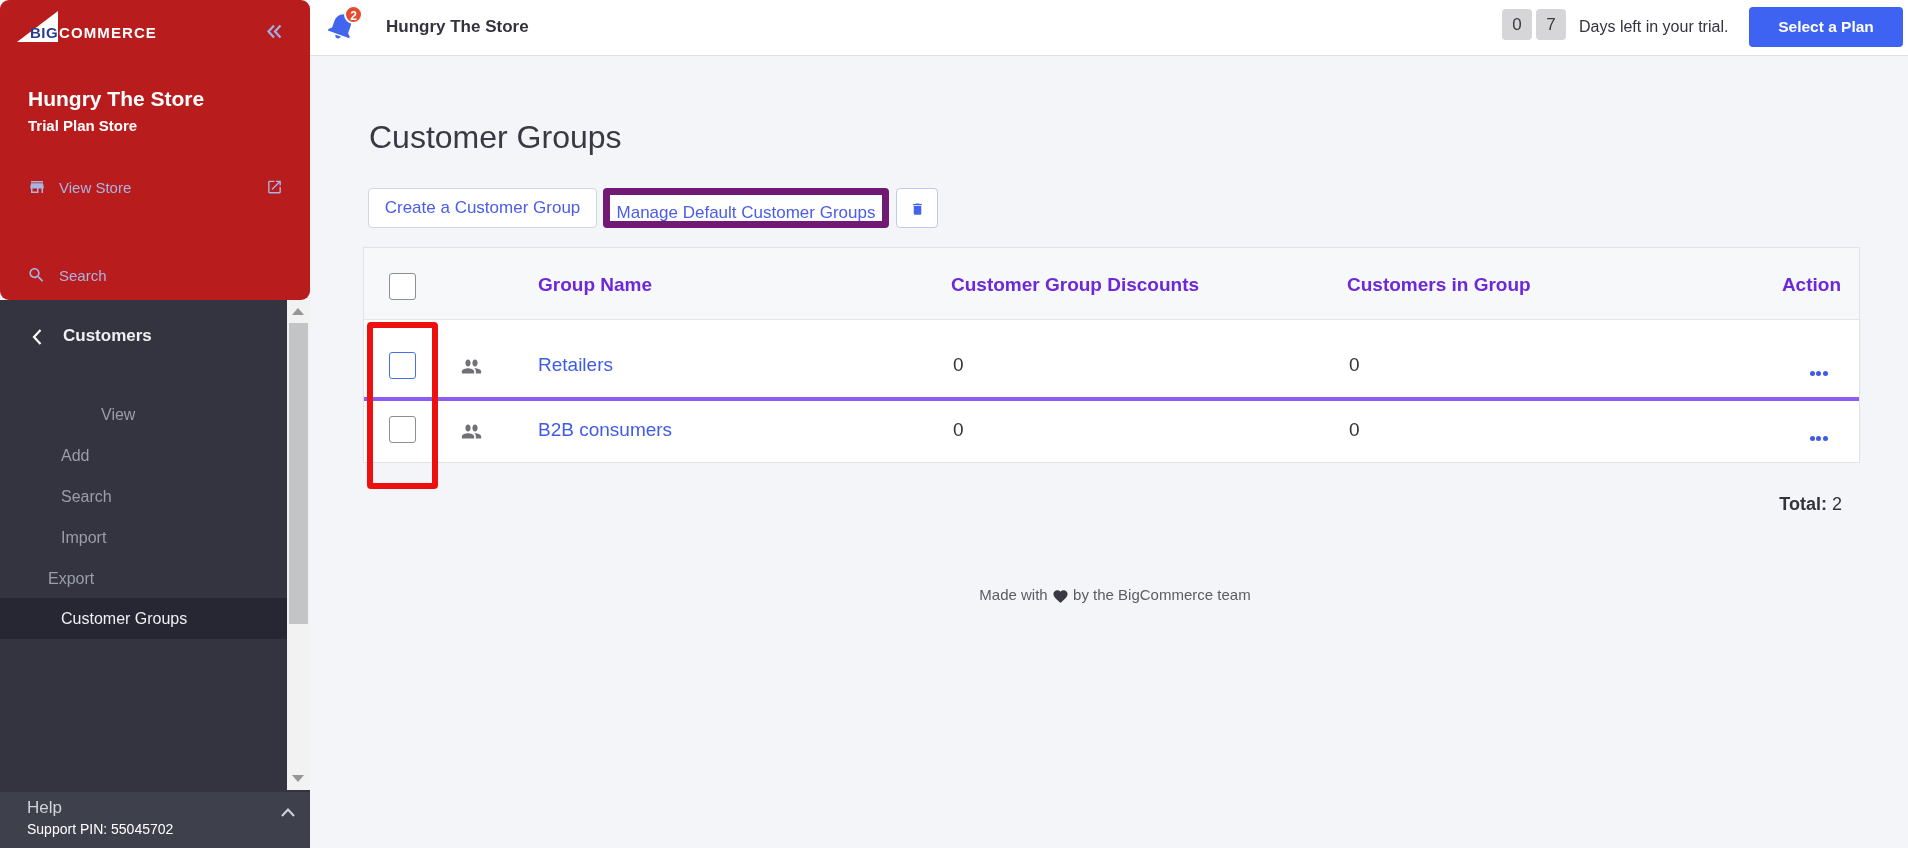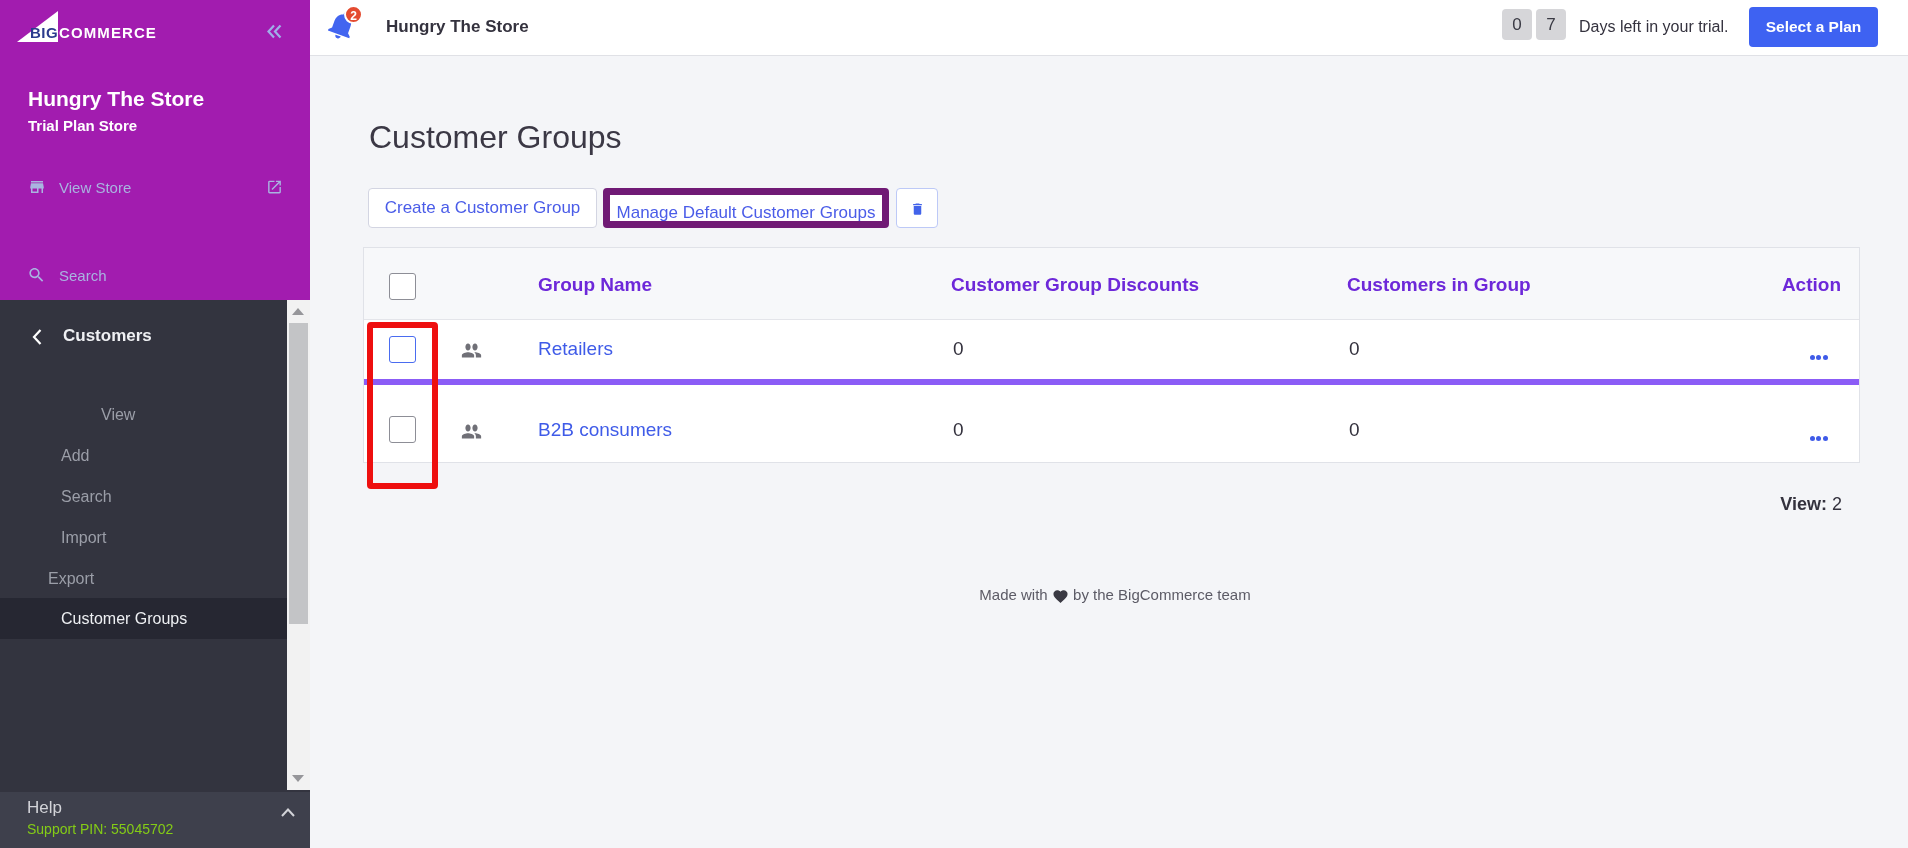--- a/index.html
+++ b/index.html
@@ -1,21 +1,21 @@
 <!DOCTYPE html>
 <html><head>
 <meta charset="utf-8">
 <style>
 * { margin:0; padding:0; box-sizing:border-box; }
 html,body { width:1908px; height:848px; overflow:hidden; }
 body { font-family:"Liberation Sans", sans-serif; background:#f4f5f8; position:relative; }
 
 
 .sidebar { position:absolute; left:0; top:0; width:310px; height:848px; }
-.sb-blue { position:absolute; left:0; top:0; width:310px; height:300px; background:#a21caf; }
+.sb-blue { position:absolute; left:0; top:0; width:310px; height:300px; background:#b91c1c;border-radius:9px; }
 .logo { position:absolute; left:17px; top:11px; }
 .logo-commerce { position:absolute; left:59px; top:24px; color:#fff; font-size:15px; font-weight:bold; letter-spacing:1.1px; }
 .collapse { position:absolute; left:267px; top:24px; }
 .store-name { position:absolute; left:28px; top:87px; color:#fff; font-size:21px; font-weight:bold; }
 .store-sub { position:absolute; left:28px; top:117px; color:#fff; font-size:15px; font-weight:bold; }
 .sb-item { position:absolute; left:0; width:310px; height:32px; color:#a9b4e0; font-size:15px; }
 .sb-item .ic { position:absolute; left:27px; top:50%; transform:translateY(-50%); }
 .sb-item .tx { position:absolute; left:59px; top:50%; transform:translateY(-50%); }
 .sb-item .ext { position:absolute; left:266px; top:50%; transform:translateY(-50%); }
 
@@ -27,42 +27,42 @@
 .sub-item.active { background:#262732; color:#eef0f3; }
 
 .sb-scroll { position:absolute; left:287px; top:300px; width:23px; height:490px; background:#f2f2f2; }
 .sb-thumb { position:absolute; left:2px; top:23px; width:19px; height:301px; background:#c3c4c6; }
 .arr { width:0; height:0; position:absolute; left:5px; }
 .arr-up { top:8px; border-left:6px solid transparent; border-right:6px solid transparent; border-bottom:7px solid #96969a; }
 .arr-dn { bottom:8px; border-left:6px solid transparent; border-right:6px solid transparent; border-top:7px solid #96969a; }
 
 .sb-help { position:absolute; left:0; top:792px; width:310px; height:56px; background:#3e404c;padding-left:28px; }
 .sb-help .h { position:absolute; left:27px; top:6px; color:#d2d3d8; font-size:17px; }
-.sb-help .p { position:absolute; left:27px; top:29px; color:#84cc16; font-size:14px; }
+.sb-help .p { position:absolute; left:27px; top:29px; color:#ffffff; font-size:14px; }
 .sb-help .ch { position:absolute; left:281px; top:16px; }
 
 
 .topbar { position:absolute; left:310px; top:0; width:1598px; height:56px; background:#fff; border-bottom:1px solid #e0e1e6; }
 .bell { position:absolute; left:15px; top:8px; }
 .badge { position:absolute; left:34px; top:5px; z-index:3; width:19px; height:19px; border:2px solid #fff; border-radius:50%; background:#e44b30; color:#fff; font-size:12px; font-weight:bold; text-align:center; line-height:19px; }
 .tb-store { position:absolute; left:76px; top:17px; color:#34323e; font-size:17px; font-weight:bold; }
 .tb-box { position:absolute; top:9px; width:30px; height:31px; background:#d6d6d9; border-radius:4px; color:#3a3a44; font-size:17px; text-align:center; line-height:31px; }
 .tb-days { position:absolute; left:1269px; top:18px; color:#34323e; font-size:16px; }
-.tb-plan { position:absolute; left:1439px; top:7px; width:129px; height:40px; background:#3e62f2; border-radius:4px; color:#fff; font-size:15.5px; font-weight:bold; text-align:center; line-height:40px; }
+.tb-plan { position:absolute; left:1439px; top:7px; width:154px; height:40px; background:#3e62f2; border-radius:4px; color:#fff; font-size:15.5px; font-weight:bold; text-align:center; line-height:40px; }
 
 
 .title { position:absolute; left:369px; top:119px; color:#3b3845; font-size:32px; font-weight:300; }
 .btn { position:absolute; top:188px; height:40px; background:#fff; border:1px solid #d3d5e2; border-radius:4px; color:#4a5ce8; font-size:17px; text-align:center; white-space:nowrap; }
 .btn1 { left:368px; width:229px; line-height:38px; }
 .btn2 { left:603px; width:286px; border:7px solid #701a75; line-height:36px; }
 .btn3 { left:896px; width:42px; border-color:#bdc9f7; }
 
 .panel { position:absolute; left:363px; top:247px; width:1497px; height:216px; background:#fff; border:1px solid #e0e2e8; }
 .thead { position:absolute; left:0; top:0; width:1495px; height:72px; background:#f7f8fa; border-bottom:1px solid #e4e5ea; }
-.trow1 { position:absolute; left:0; top:64px; width:1495px; height:73px; border-bottom:6px solid #8b5cf6; }
+.trow1 { position:absolute; left:0; top:80px; width:1495px; height:73px; border-bottom:4px solid #8b5cf6; }
 .trow2 { position:absolute; left:0; top:145px; width:1495px; height:69px; }
 .cb { position:absolute; left:25px; width:27px; height:27px; background:#fff; border:1px solid #8d8e96; border-radius:3px; }
 .cb.blue { border-color:#4a6cf0; }
 .th { position:absolute; color:#6d28d9; font-size:19px; font-weight:bold; }
 .cell { position:absolute; color:#34323e; font-size:19px; }
 .link { color:#3f5be8; }
 .dots { position:absolute; left:1444px; }
 .dots span { display:inline-block; width:5px; height:5px; border-radius:50%; background:#3f5be8; margin-left:1.5px; }
 .pplico { position:absolute; left:97px; }
 
@@ -184,16 +184,16 @@
       </svg>
     <div class="cell link" style="left:174px; top:26px;">B2B consumers</div>
     <div class="cell" style="left:589px; top:26px;">0</div>
     <div class="cell" style="left:985px; top:26px;">0</div>
     <div class="dots" style="top:34px;"><span></span><span></span><span></span></div>
   </div>
 </div>
 
 <div class="redrect"></div>
 
-<div class="total"><b>View:</b> 2</div>
+<div class="total"><b>Total:</b> 2</div>
 <div class="footer">Made with <svg width="17" height="15" viewBox="0 0 24 21" fill="#3a3943">
       <path d="M12 21l-1.45-1.32C5.4 15.36 2 12.28 2 8.5 2 5.42 4.42 3 7.5 3c1.74 0 3.41.81 4.5 2.09C13.09 3.81 14.76 3 16.5 3 19.58 3 22 5.42 22 8.5c0 3.78-3.4 6.86-8.55 11.18L12 21z"></path>
     </svg> by the BigCommerce team</div>
 
 </body></html>

